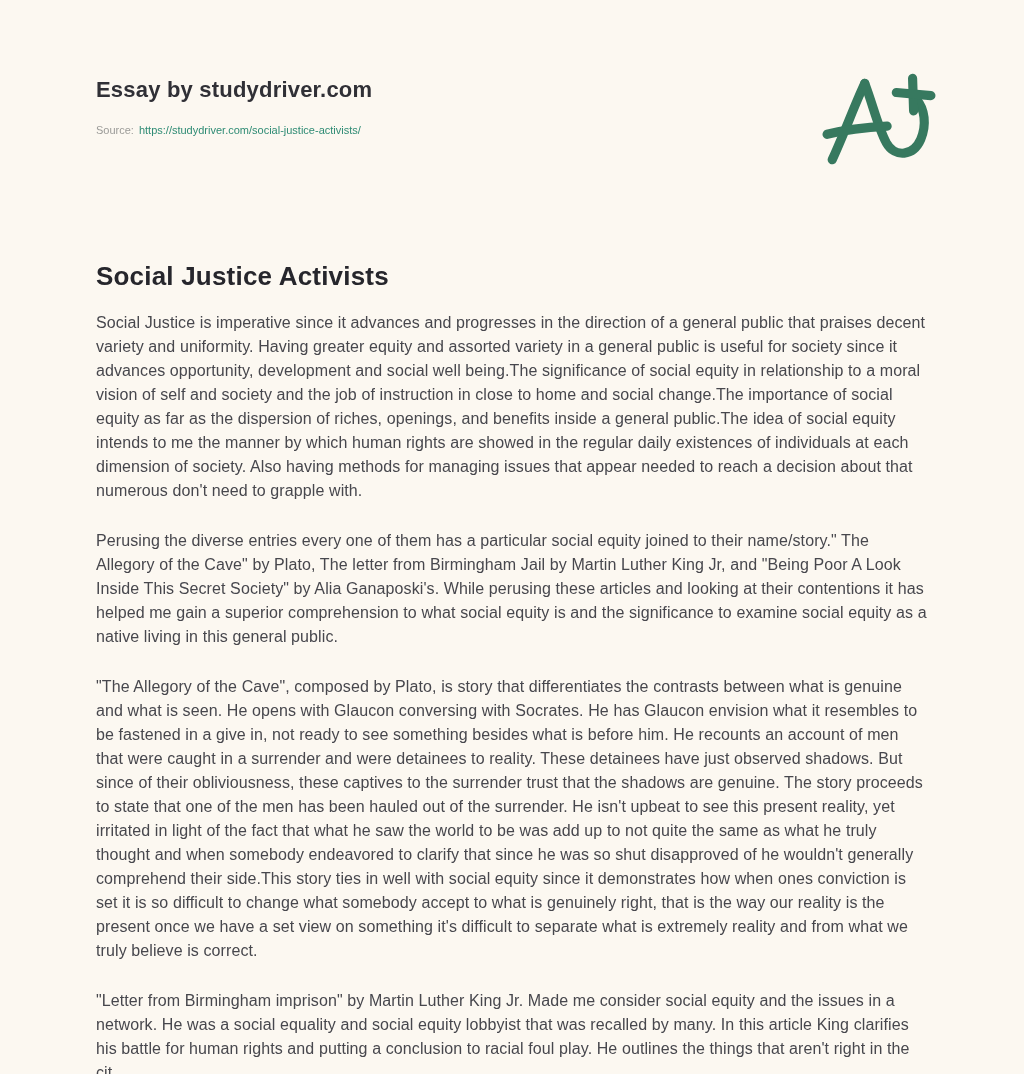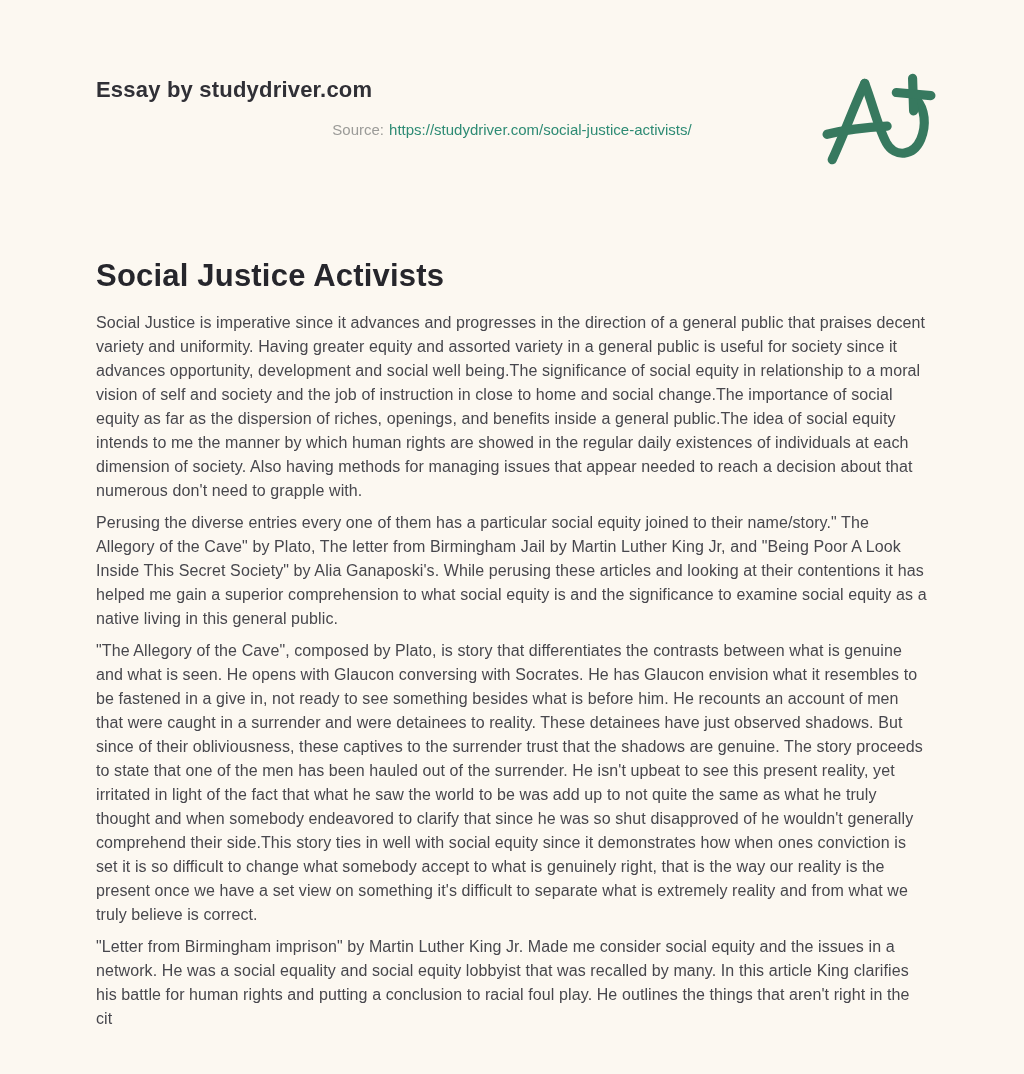--- a/index.html
+++ b/index.html
@@ -27,56 +27,55 @@
   header { position: relative; }
   .header-title {
     font-size: 22px;
     line-height: 28px;
     font-weight: 700;
     letter-spacing: 0.2px;
     color: #303036;
   }
   .source-line {
     margin-top: 16px;
-    font-size: 15px;
+    font-size: 11px;
     line-height: 20px;
-    text-align: center;
   }
   .source-label { color: var(--muted_text); }
   .source-link {
     color: var(--accent);
     text-decoration: none;
     margin-left: 5px;
   }
   .logo {
     position: absolute;
     top: -6px;
     right: -8px;
     width: 114px;
     height: 96px;
     color: var(--logo_green);
   }
   .logo svg { width: 100%; height: 100%; display: block; }
   .essay-title {
     margin-top: 116px;
-    font-size: 31px;
+    font-size: 26px;
     line-height: 40px;
     font-weight: 700;
     letter-spacing: 0.2px;
     color: var(--title_text);
   }
   .essay-body p {
     margin-top: 15px;
     margin-bottom: 0;
     font-size: 16px;
     line-height: 24px;
     color: var(--body_text);
     letter-spacing: 0.1px;
   }
-  .essay-body p + p { margin-top: 8px; }
+  .essay-body p + p { margin-top: 26px; }
 </style>
 </head>
 <body>
 
 <div class="page">
   <header>
     <h1 class="header-title">Essay by studydriver.com</h1>
     <div class="source-line">
       <span class="source-label">Source:</span><a class="source-link" href="#">https://studydriver.com/social-justice-activists/</a>
     </div>

